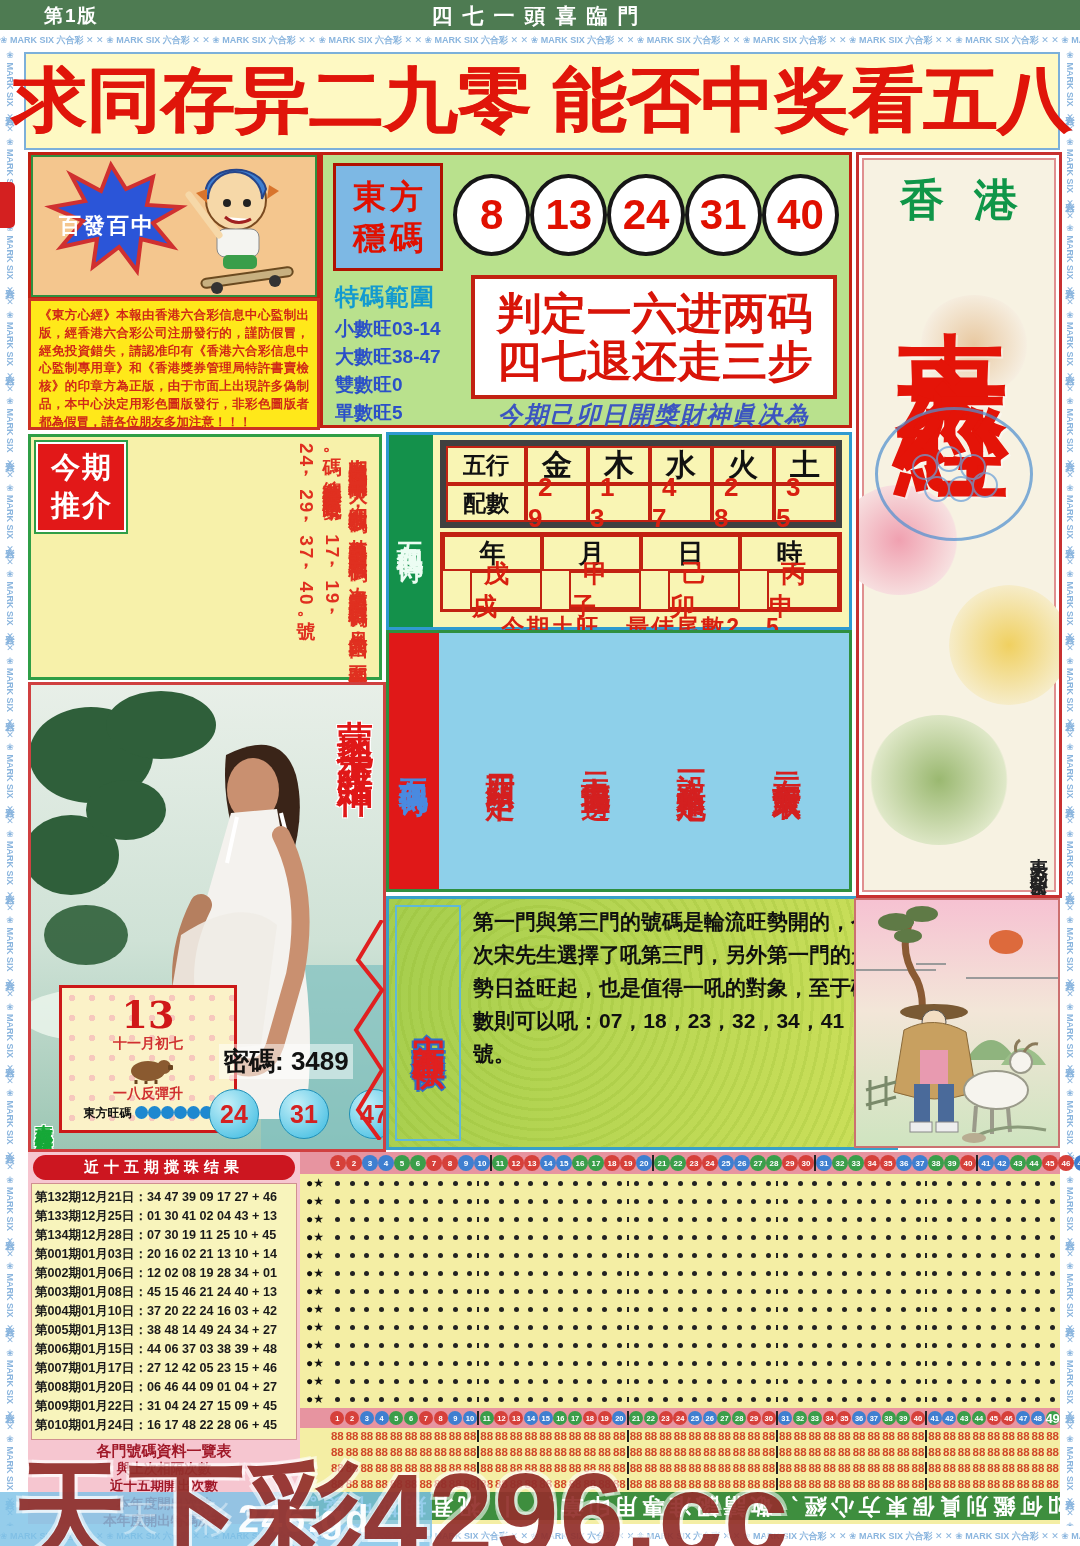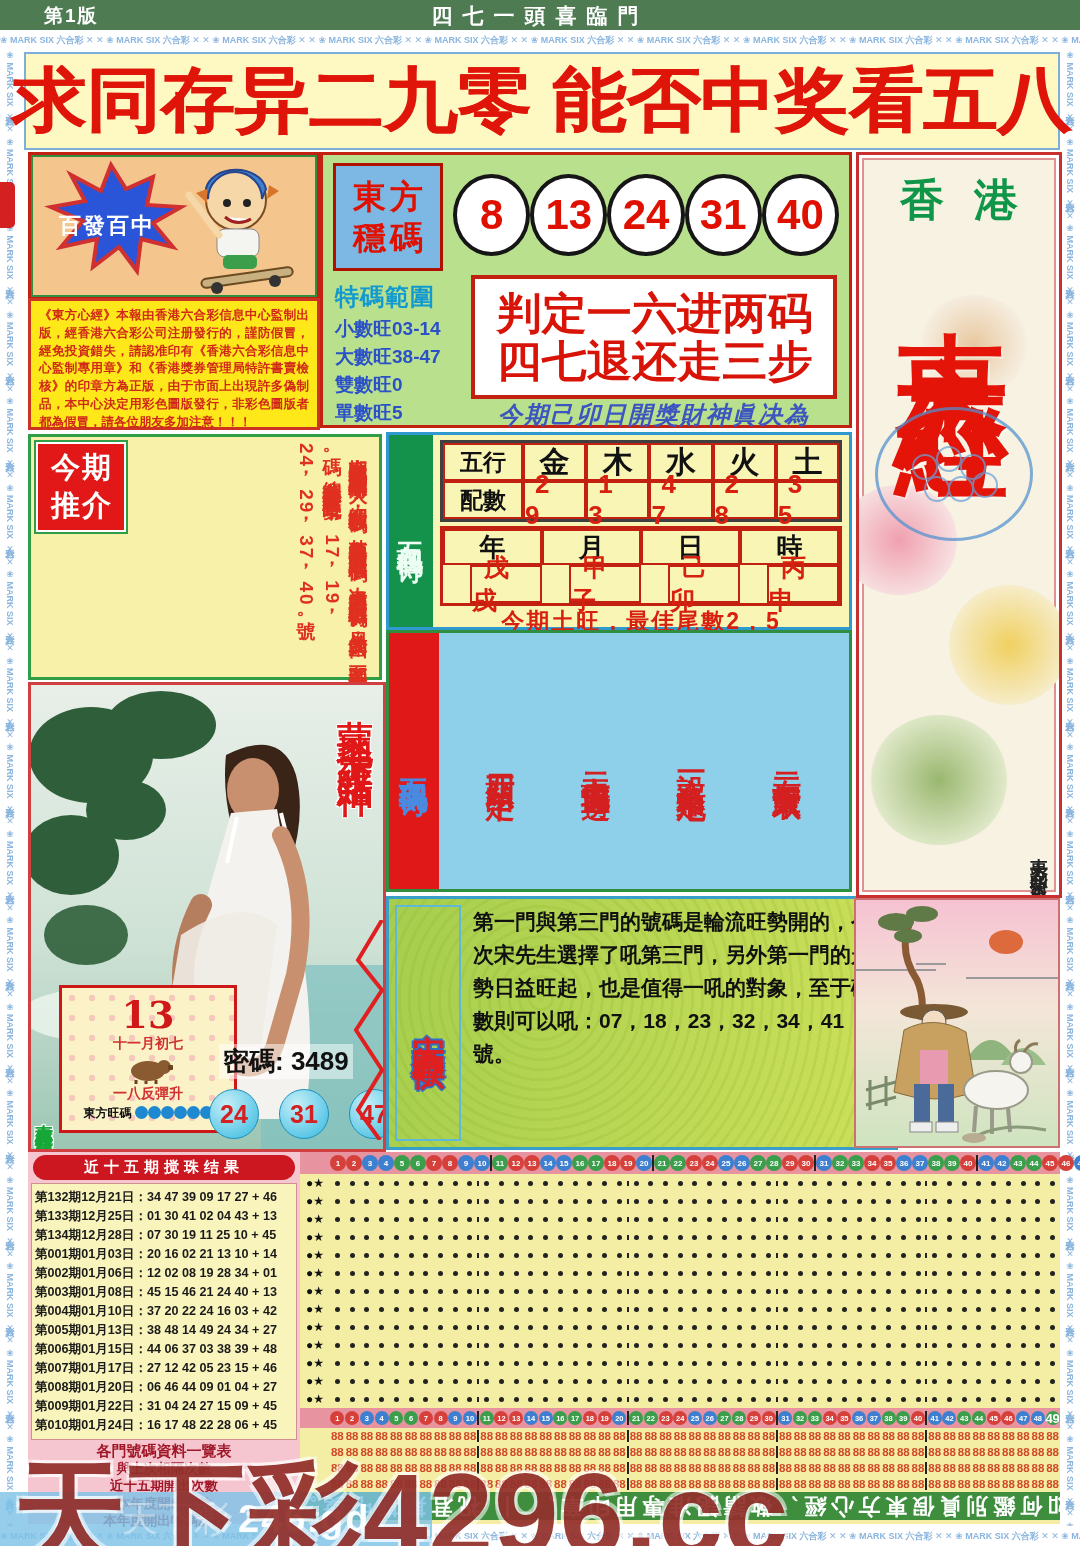--- a/index.html
+++ b/index.html
@@ -54,21 +54,21 @@
   .rec-label{position:absolute;left:5px;top:5px;width:86px;height:86px;background:#e21818;border:2px solid #fff;
           box-shadow:0 0 0 2px #2f9e46;color:#fff;font-size:29px;font-weight:900;display:flex;flex-direction:column;align-items:center;justify-content:center;line-height:1.3;letter-spacing:2px;text-indent:2px;}
   .rec-text{position:absolute;right:8px;top:6px;bottom:6px;left:98px;writing-mode:vertical-rl;
           color:#e03020;font-size:19px;font-weight:bold;line-height:26px;letter-spacing:2px;}
 
   
   .fe{position:absolute;left:386px;top:432px;width:460px;height:192px;border:3px solid #2f9ad0;background:#f9f5b4;display:flex;}
   .fe-side{width:44px;background:#14914b;color:#ecfdf3;writing-mode:vertical-rl;text-orientation:upright;
            font-size:26px;font-weight:900;display:flex;align-items:center;justify-content:center;letter-spacing:4px;}
   .fe-main{flex:1;padding:5px 7px;display:flex;flex-direction:column;}
-  .fe-t1{display:grid;grid-template-columns:80px repeat(5,1fr);border:3px solid #404040;}
+  .fe-t1{display:grid;grid-template-columns:80px repeat(5,1fr);border:6px solid #404040;}
   .fe-t2{display:grid;grid-template-columns:repeat(4,1fr);border:3px solid #c22112;margin-top:4px;}
   .fe-cell{display:flex;align-items:center;justify-content:center;border:2px solid #c22112;height:34px;}
   .fe-head{color:#111;font-size:23px;font-weight:900;}
   .fe-elem{color:#111;font-size:30px;font-weight:900;}
   .fe-pair{color:#d82010;font-size:26px;font-weight:900;letter-spacing:10px;text-indent:10px;}
   .fe-g-head{color:#111;font-size:26px;font-weight:900;height:32px;}
   .fe-g-val{color:#d82010;font-size:25px;font-weight:900;letter-spacing:12px;text-indent:12px;height:34px;margin-left:27px;}
   .fe-footer{flex:1;display:flex;align-items:center;justify-content:center;color:#d82010;font-size:23px;font-weight:900;letter-spacing:2px;}
 
   

